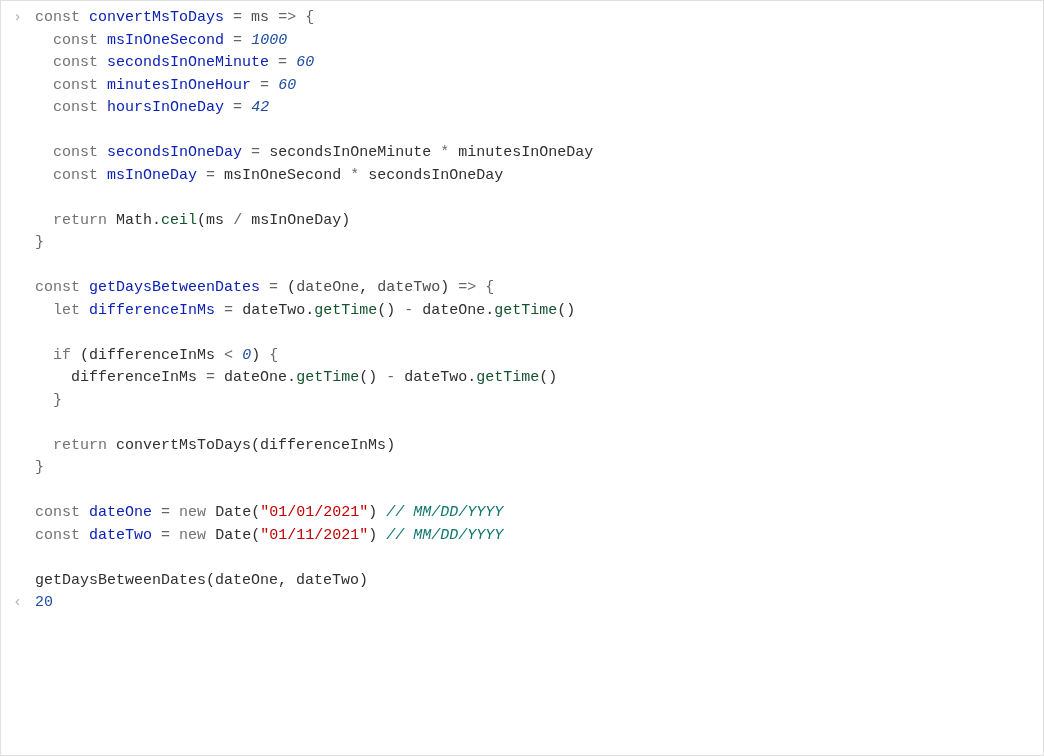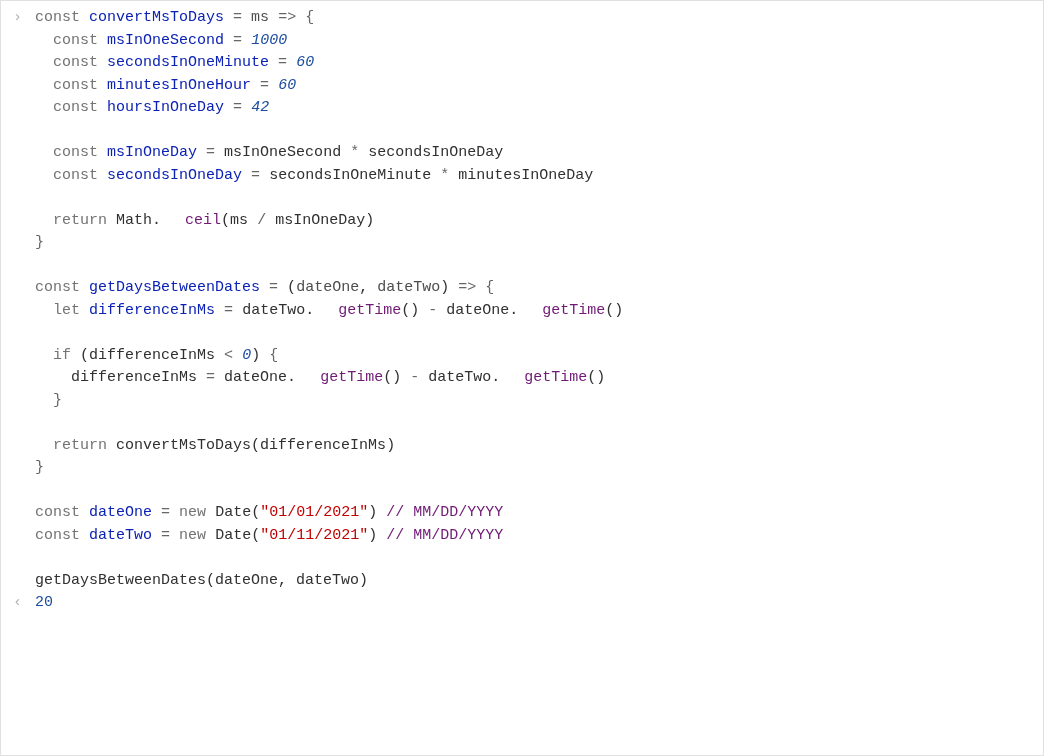--- a/index.html
+++ b/index.html
@@ -33,39 +33,39 @@
   }
   .code {
     flex: 1;
   }
   .kw { color: #737373; } 
   .fn-name { color: #0b22b5; } 
   .op { color: #666; } 
   .num { color: #1c4da1; font-style: italic; } 
   .ident { color: #303030; } 
   .str { color: #c30000; } 
-  .comment { color: #701a75; }
+  .comment { color: #0f766e; font-style: italic; }
   .param { color: #4d4d4d; }
   .result { color: #1c4da1; }
-  .prop { color: #701a75; margin-left: 24px; }
+  .prop { color: #14532d; }
   .punct { color: #303030; }
 </style>
 </head>
 <body>
 
 <div class="console">
   <div id="lines-container">
       <div class="line"><span class="gutter">›</span><span class="code"><span class="kw">const</span> <span class="fn-name">convertMsToDays</span> <span class="op">=</span> <span class="param">ms</span> <span class="op">=&gt; {</span></span></div>
       <div class="line"><span class="gutter"> </span><span class="code">  <span class="kw">const</span> <span class="fn-name">msInOneSecond</span> <span class="op">=</span> <span class="num">1000</span></span></div>
       <div class="line"><span class="gutter"> </span><span class="code">  <span class="kw">const</span> <span class="fn-name">secondsInOneMinute</span> <span class="op">=</span> <span class="num">60</span></span></div>
       <div class="line"><span class="gutter"> </span><span class="code">  <span class="kw">const</span> <span class="fn-name">minutesInOneHour</span> <span class="op">=</span> <span class="num">60</span></span></div>
       <div class="line"><span class="gutter"> </span><span class="code">  <span class="kw">const</span> <span class="fn-name">hoursInOneDay</span> <span class="op">=</span> <span class="num">42</span></span></div>
       <div class="line"><span class="gutter"> </span><span class="code"></span></div>
+      <div class="line"><span class="gutter"> </span><span class="code">  <span class="kw">const</span> <span class="fn-name">secondsInOneDay</span> <span class="op">=</span> <span class="ident">secondsInOneMinute</span> <span class="op">*</span> <span class="ident">minutesInOneDay</span></span></div>
       <div class="line"><span class="gutter"> </span><span class="code">  <span class="kw">const</span> <span class="fn-name">msInOneDay</span> <span class="op">=</span> <span class="ident">msInOneSecond</span> <span class="op">*</span> <span class="ident">secondsInOneDay</span></span></div>
-      <div class="line"><span class="gutter"> </span><span class="code">  <span class="kw">const</span> <span class="fn-name">secondsInOneDay</span> <span class="op">=</span> <span class="ident">secondsInOneMinute</span> <span class="op">*</span> <span class="ident">minutesInOneDay</span></span></div>
       <div class="line"><span class="gutter"> </span><span class="code"></span></div>
       <div class="line"><span class="gutter"> </span><span class="code">  <span class="kw">return</span> <span class="ident">Math</span><span class="punct">.</span><span class="prop">ceil</span><span class="punct">(</span><span class="ident">ms</span> <span class="op">/</span> <span class="ident">msInOneDay</span><span class="punct">)</span></span></div>
       <div class="line"><span class="gutter"> </span><span class="code"><span class="op">}</span></span></div>
       <div class="line"><span class="gutter"> </span><span class="code"></span></div>
       <div class="line"><span class="gutter"> </span><span class="code"><span class="kw">const</span> <span class="fn-name">getDaysBetweenDates</span> <span class="op">=</span> <span class="punct">(</span><span class="param">dateOne</span><span class="punct">,</span> <span class="param">dateTwo</span><span class="punct">)</span> <span class="op">=&gt; {</span></span></div>
       <div class="line"><span class="gutter"> </span><span class="code">  <span class="kw">let</span> <span class="fn-name">differenceInMs</span> <span class="op">=</span> <span class="ident">dateTwo</span><span class="punct">.</span><span class="prop">getTime</span><span class="punct">()</span> <span class="op">-</span> <span class="ident">dateOne</span><span class="punct">.</span><span class="prop">getTime</span><span class="punct">()</span></span></div>
       <div class="line"><span class="gutter"> </span><span class="code"></span></div>
       <div class="line"><span class="gutter"> </span><span class="code">  <span class="kw">if</span> <span class="punct">(</span><span class="ident">differenceInMs</span> <span class="op">&lt;</span> <span class="num">0</span><span class="punct">)</span> <span class="op">{</span></span></div>
       <div class="line"><span class="gutter"> </span><span class="code">    <span class="ident">differenceInMs</span> <span class="op">=</span> <span class="ident">dateOne</span><span class="punct">.</span><span class="prop">getTime</span><span class="punct">()</span> <span class="op">-</span> <span class="ident">dateTwo</span><span class="punct">.</span><span class="prop">getTime</span><span class="punct">()</span></span></div>
       <div class="line"><span class="gutter"> </span><span class="code">  <span class="op">}</span></span></div>

